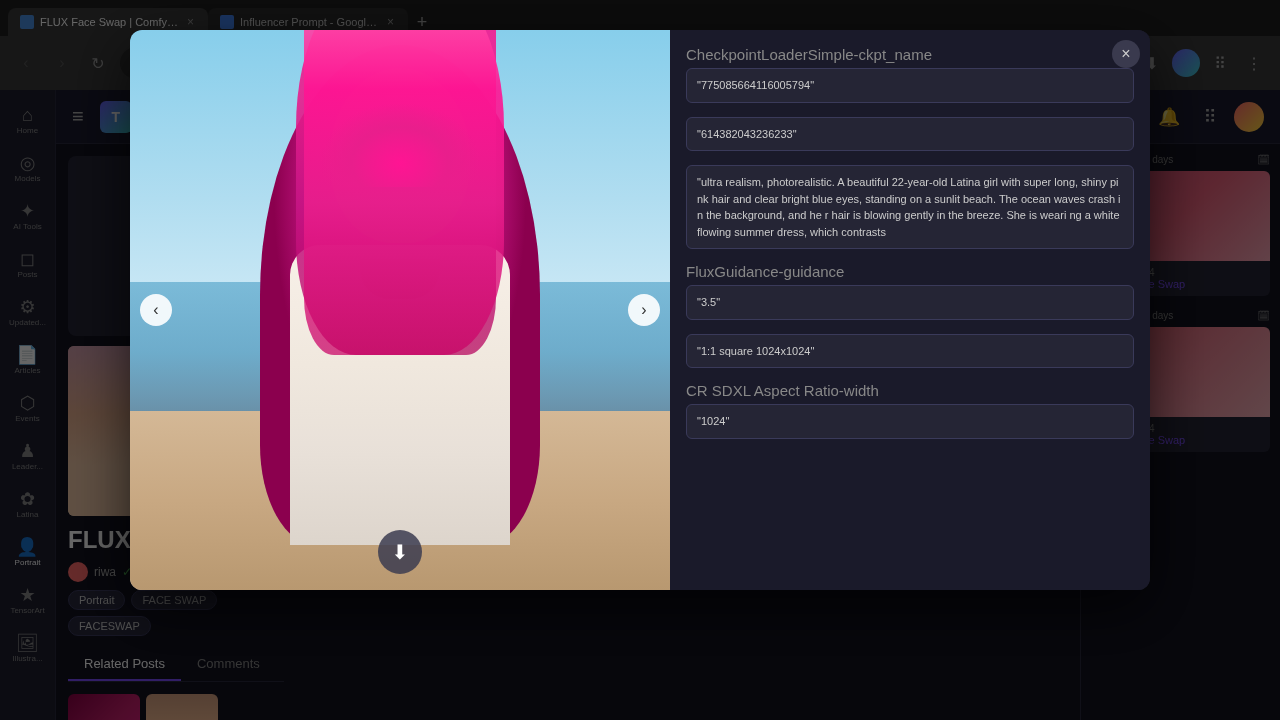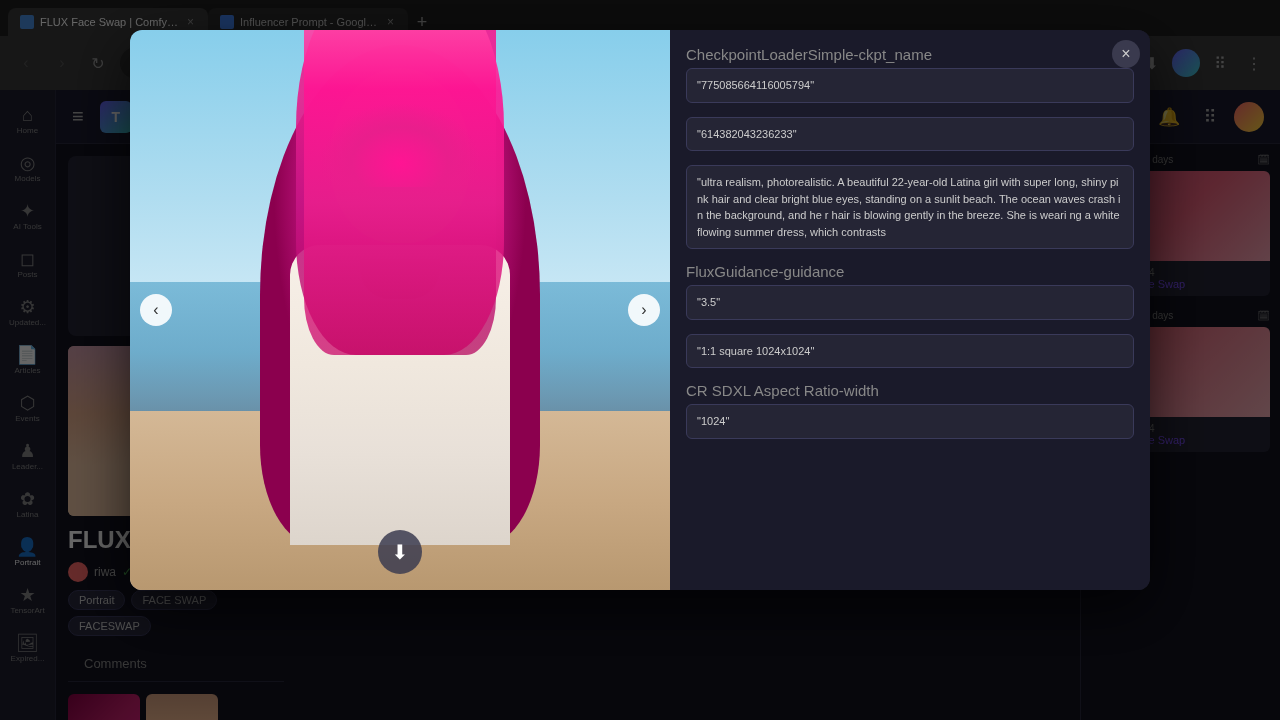--- a/index.html
+++ b/index.html
@@ -171,21 +171,21 @@
   <div class="sidebar-item active">
     <span class="sidebar-icon">👤</span>
     <span class="sidebar-label">Portrait</span>
   </div>
   <div class="sidebar-item">
     <span class="sidebar-icon">★</span>
     <span class="sidebar-label">TensorArt</span>
   </div>
   <div class="sidebar-item">
     <span class="sidebar-icon">🖼</span>
-    <span class="sidebar-label">Expired...</span>
+    <span class="sidebar-label">Illustra...</span>
   </div>
 </div>
 
 <div class="main-content">
 
   <div class="app-header">
     <span class="hamburger">≡</span>
     <div class="logo">
       <div class="logo-icon">T</div>
       <span>TensorArt</span>
@@ -231,20 +231,21 @@
         <span class="verified-icon">✓</span>
         <span>Updated: Sep 19, 2024</span>
       </div>
       <div class="tags">
         <span class="tag">Portrait</span>
         <span class="tag">FACE SWAP</span>
         <span class="tag">FACESWAP</span>
       </div>
 
       <div class="tabs-row">
+        <div class="tab-btn active">Related Posts</div>
         <div class="tab-btn">Comments</div>
       </div>
 
       <div style="display:flex;gap:6px;flex-wrap:wrap;">
         <div style="width:72px;height:72px;background:linear-gradient(135deg,#8b0045,#c41e6a,#e91e8c);border-radius:6px;display:flex;align-items:center;justify-content:center;">
           <span style="font-size:24px;font-weight:900;color:rgba(255,255,255,0.3);">FLUX</span>
         </div>
         <div style="width:72px;height:72px;background:linear-gradient(180deg,#d4a080 0%,#f0b890 40%,#e8c8a8 100%);border-radius:6px;"></div>
 
       </div>

